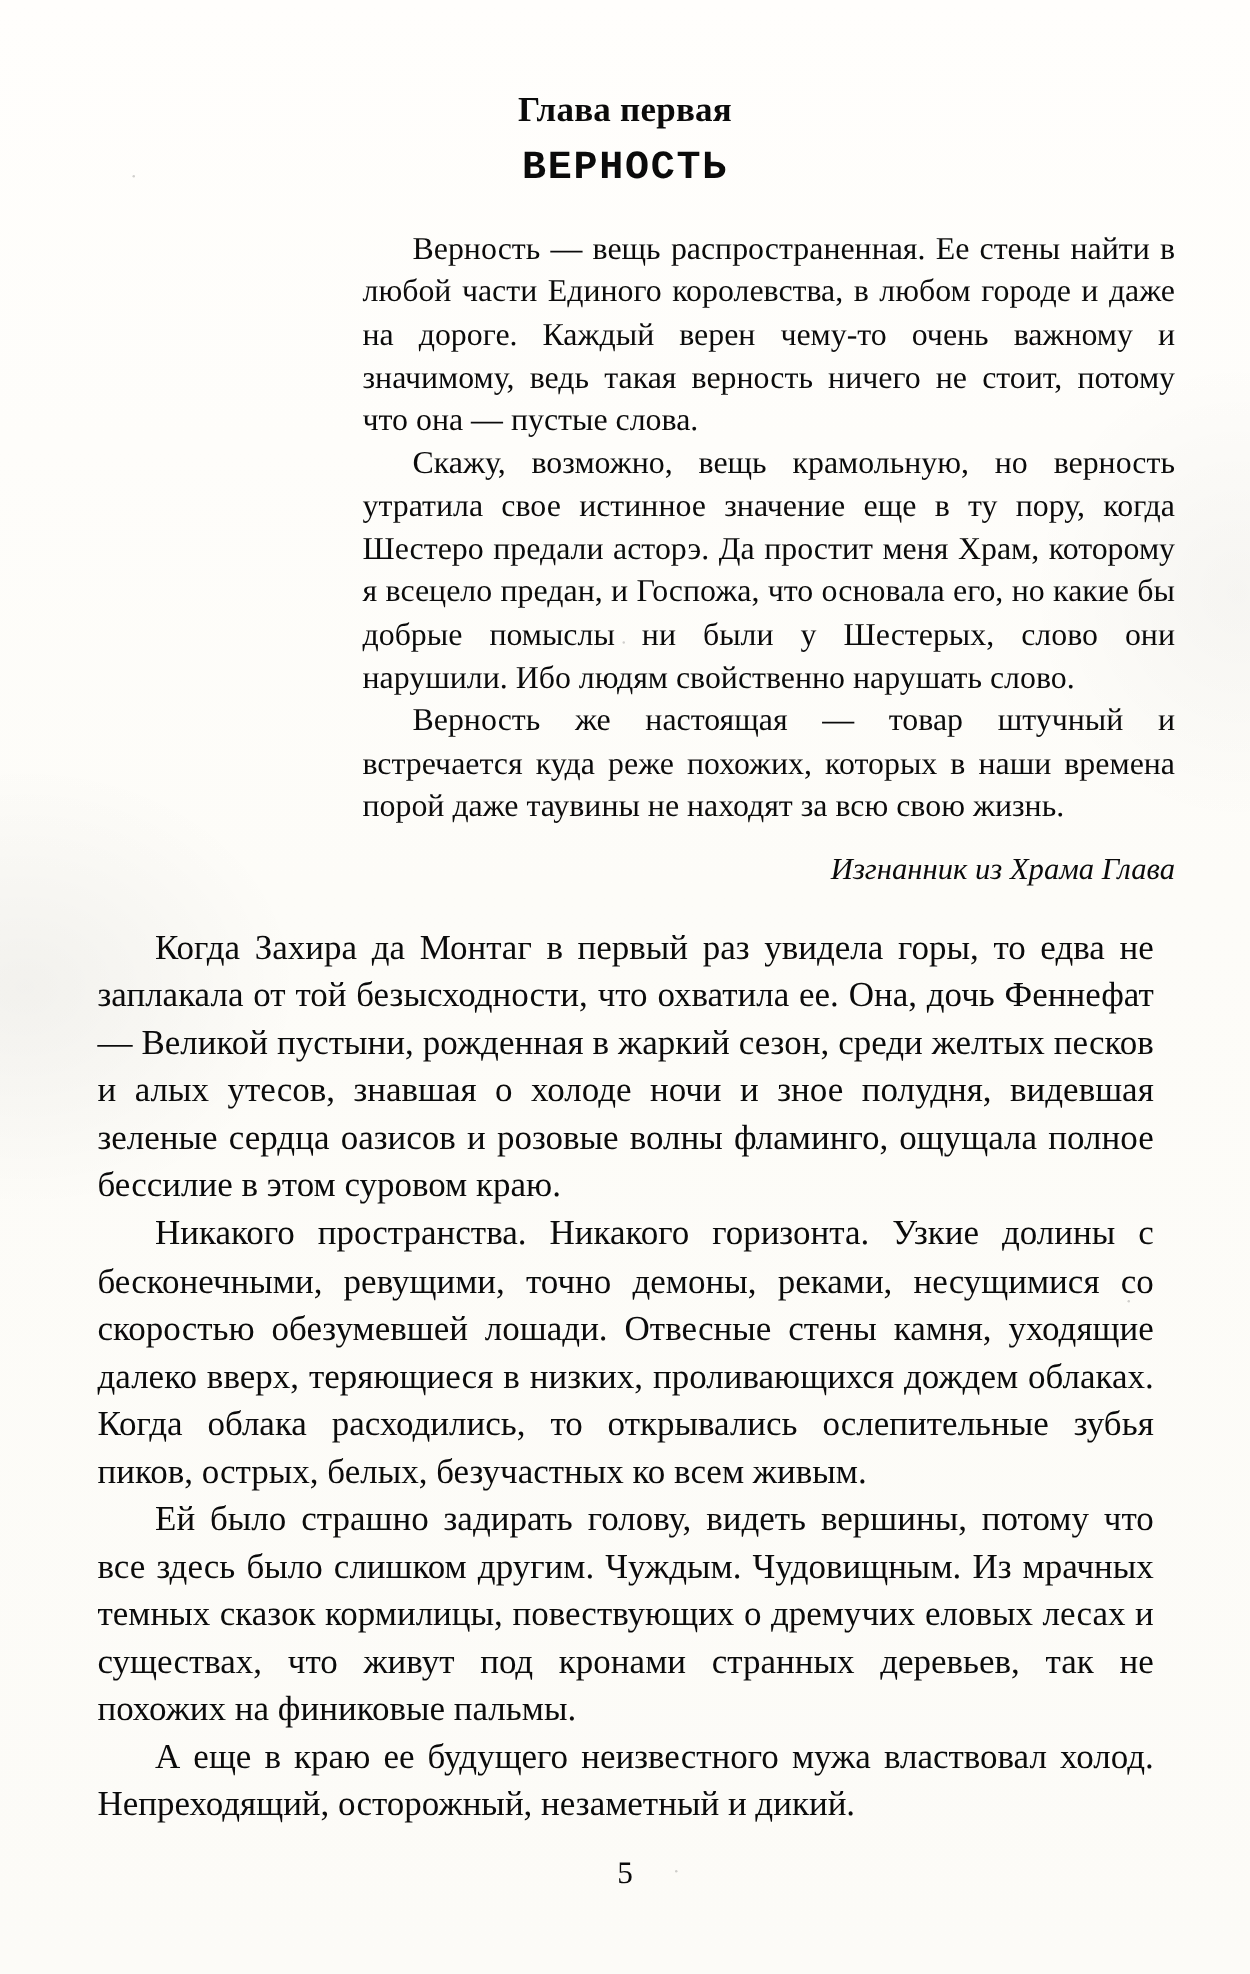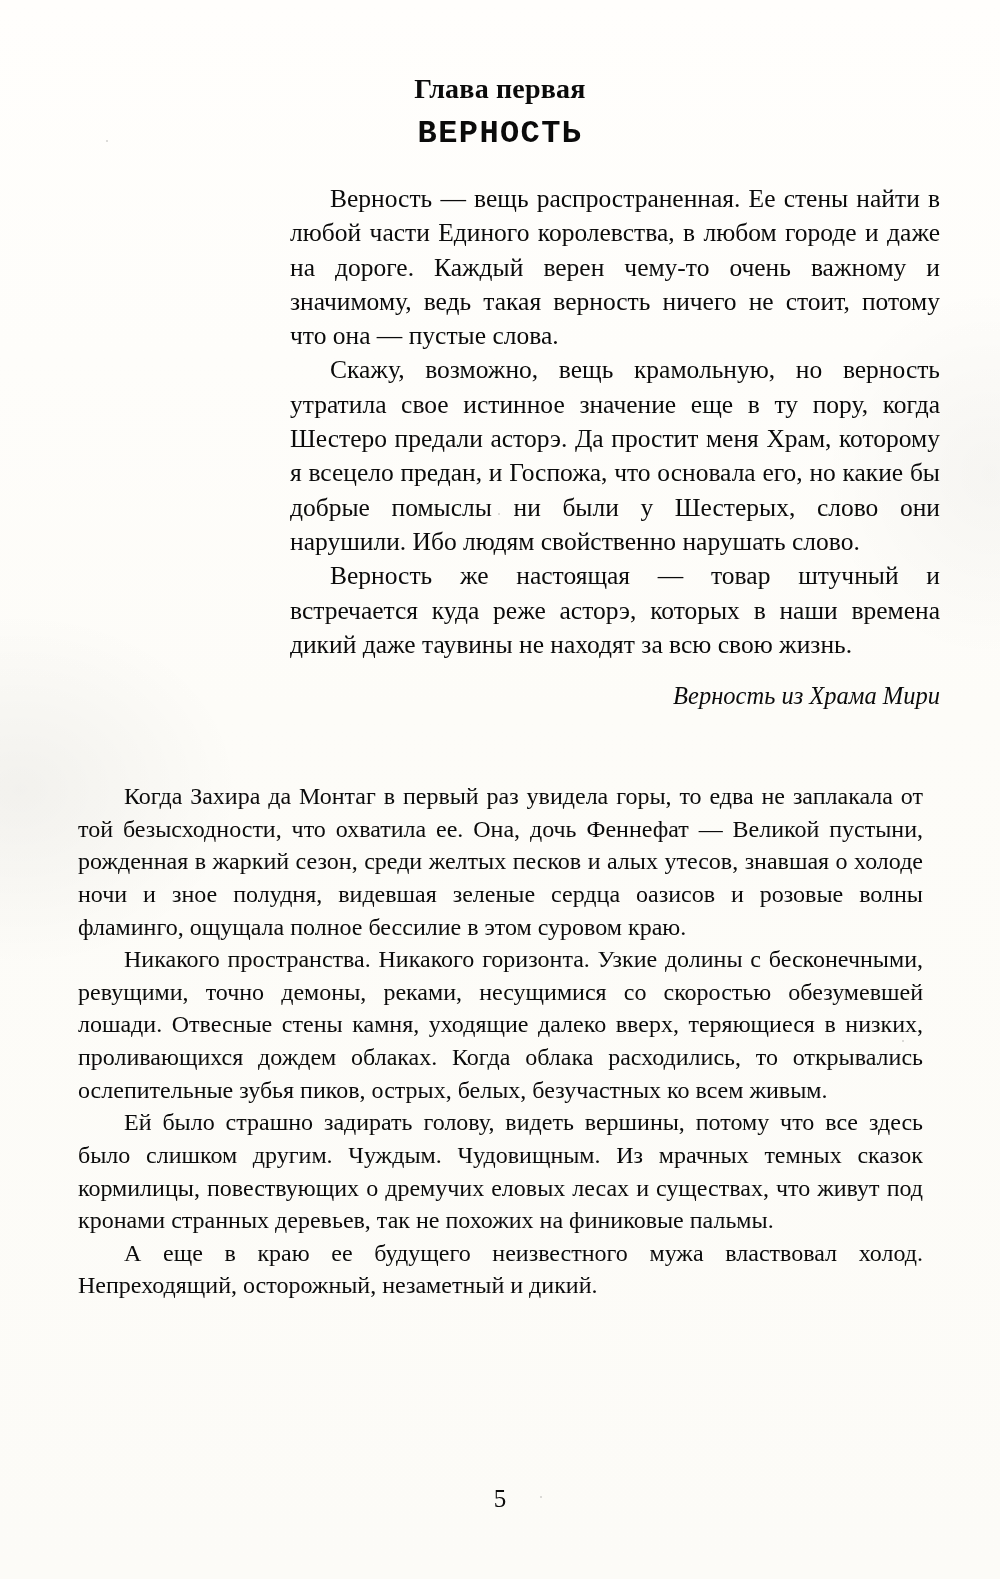--- a/index.html
+++ b/index.html
@@ -67,23 +67,23 @@
   }
   .epigraph-sig {
     margin-top: 18px;
     text-align: right;
     font-style: italic;
     font-size: 24.5px;
   }
   .body-text {
     position: absolute;
     left: 78px;
-    top: 780px;
+    top: 740px;
     width: 845px;
-    font-size: 24px;
+    font-size: 28px;
     line-height: 1.36;
     text-align: justify;
     text-justify: inter-word;
   }
   .body-text p {
     margin: 0;
     text-indent: 46px;
     hyphens: manual;
   }
   .folio {
@@ -111,22 +111,22 @@
 <div class="content">
 
   <div class="chapter-head">
     <div class="chapter-label">Глава первая</div>
     <div class="chapter-title">ВЕРНОСТЬ</div>
   </div>
 
   <div class="epigraph">
     <p>Верность — вещь распространенная. Ее стены найти в любой части Единого королевства, в любом городе и даже на дороге. Каждый верен чему-то очень важному и значимому, ведь такая верность ничего не стоит, потому что она — пустые слова.</p>
     <p>Скажу, возможно, вещь крамольную, но верность утратила свое истинное значение еще в ту пору, когда Шестеро предали асторэ. Да простит меня Храм, которому я всецело предан, и Госпожа, что основала его, но какие бы добрые помыслы ни были у Шестерых, слово они нарушили. Ибо людям свойственно нарушать слово.</p>
-    <p>Верность же настоящая — товар штучный и встречается куда реже асторэ, которых в наши времена дикий даже таувины не находят за всю свою жизнь.</p>
-    <div class="epigraph-sig">Верность из Храма Мири</div>
+    <p>Верность же настоящая — товар штучный и встречается куда реже похожих, которых в наши времена порой даже таувины не находят за всю свою жизнь.</p>
+    <div class="epigraph-sig">Изгнанник из Храма Глава</div>
   </div>
 
   <div class="body-text">
     <p>Когда Захира да Монтаг в первый раз увидела горы, то едва не заплакала от той безысходности, что охватила ее. Она, дочь Феннефат — Великой пустыни, рожденная в жаркий сезон, среди желтых песков и алых утесов, знавшая о холоде ночи и зное полудня, видевшая зеленые сердца оазисов и розовые волны фламинго, ощущала полное бессилие в этом суровом краю.</p>
     <p>Никакого пространства. Никакого горизонта. Узкие долины с бесконечными, ревущими, точно демоны, реками, несущимися со скоростью обезумевшей лошади. Отвесные стены камня, уходящие далеко вверх, теряющиеся в низких, проливающихся дождем облаках. Когда облака расходились, то открывались ослепительные зубья пиков, острых, белых, безучастных ко всем живым.</p>
     <p>Ей было страшно задирать голову, видеть вершины, потому что все здесь было слишком другим. Чуждым. Чудовищным. Из мрачных темных сказок кормилицы, повествующих о дремучих еловых лесах и существах, что живут под кронами странных деревьев, так не похожих на финиковые пальмы.</p>
     <p>А еще в краю ее будущего неизвестного мужа властвовал холод. Непреходящий, осторожный, незаметный и дикий.</p>
   </div>
 
   <div class="folio">5</div>

